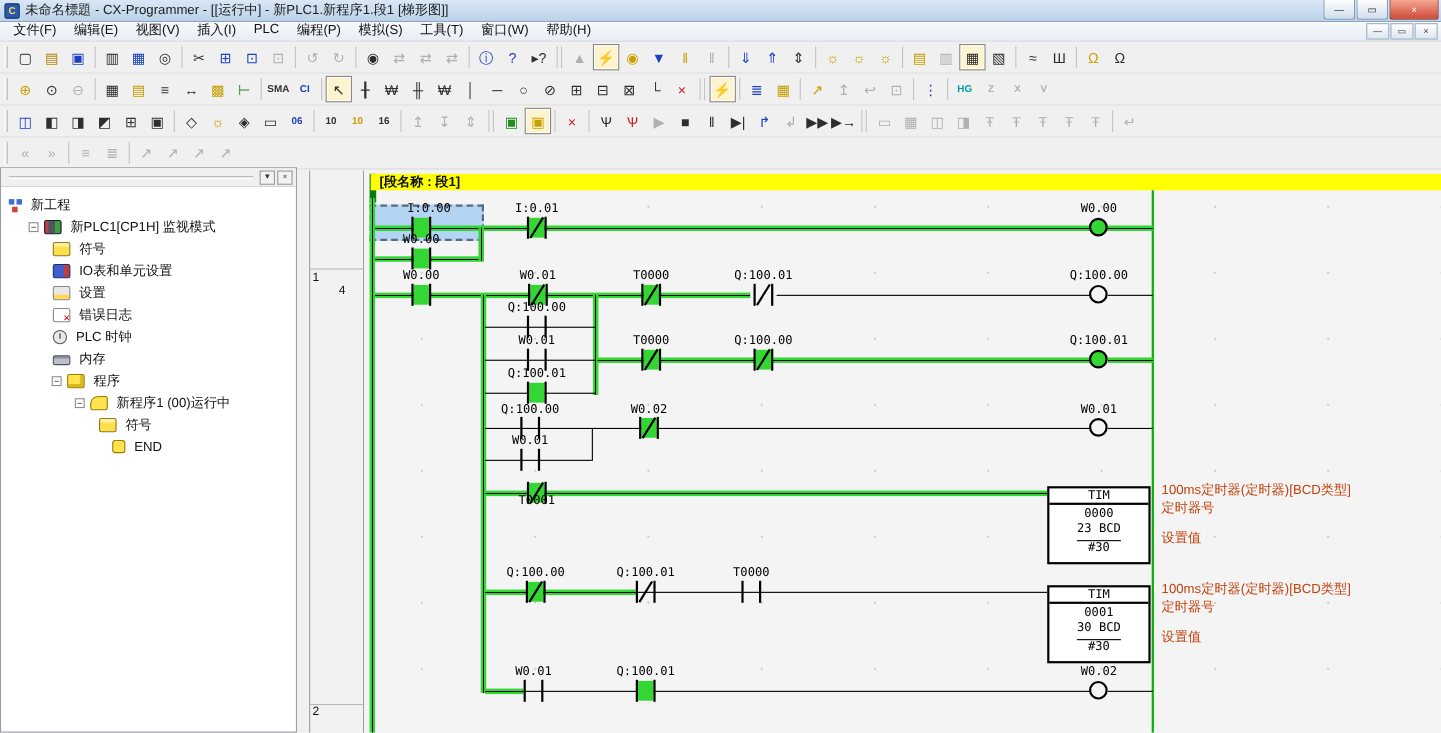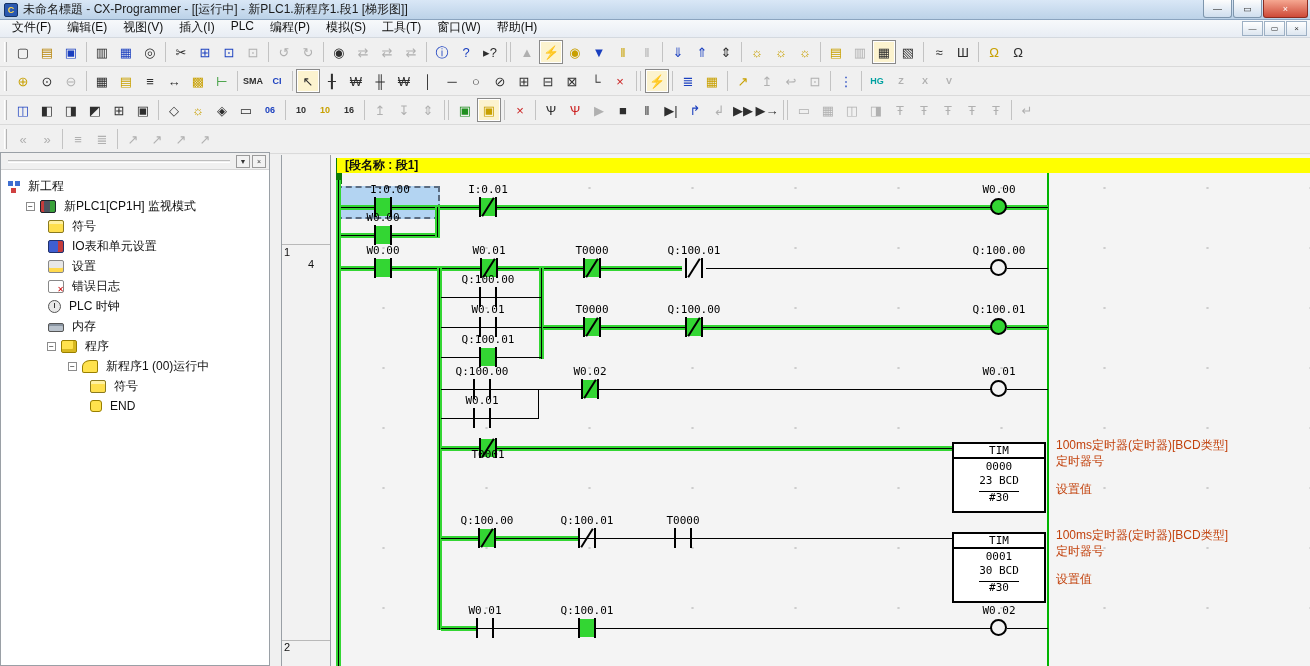--- a/index.html
+++ b/index.html
@@ -626,21 +626,21 @@
       </div>
       <div class="trow" style="padding-left: 67px;">
         <div class="texp">−</div>
         <div class="tico ic-program"></div>
         <span class="tlabel">新程序1 (00)运行中</span>
       </div>
       <div class="trow" style="padding-left: 88px;">
         <div class="tico ic-symbols"></div>
         <span class="tlabel">符号</span>
       </div>
-      <div class="trow" style="padding-left: 88px;">
+      <div class="trow" style="padding-left: 88px; margin-left: 12px;">
         <div class="tico ic-section"></div>
         <span class="tlabel">END</span>
       </div>
     </div>
 </div>
 
 <div id="lmargin"></div>
 <div id="lcanvas"></div>
 <div id="buscap"></div>
 <div id="banner">[段名称 : 段1]</div>

